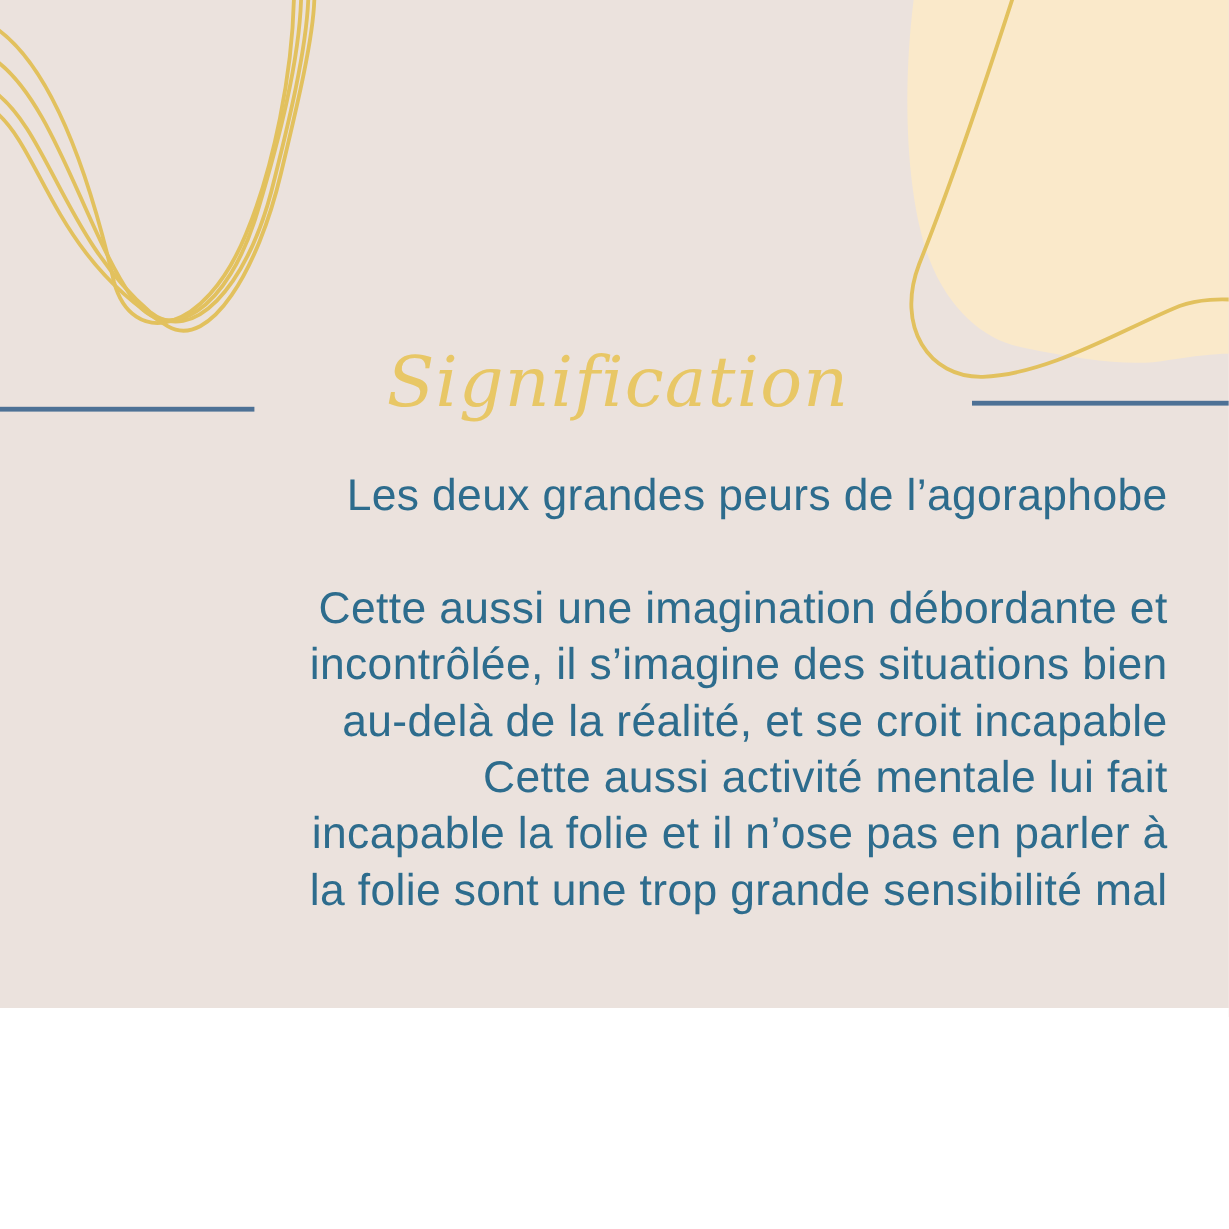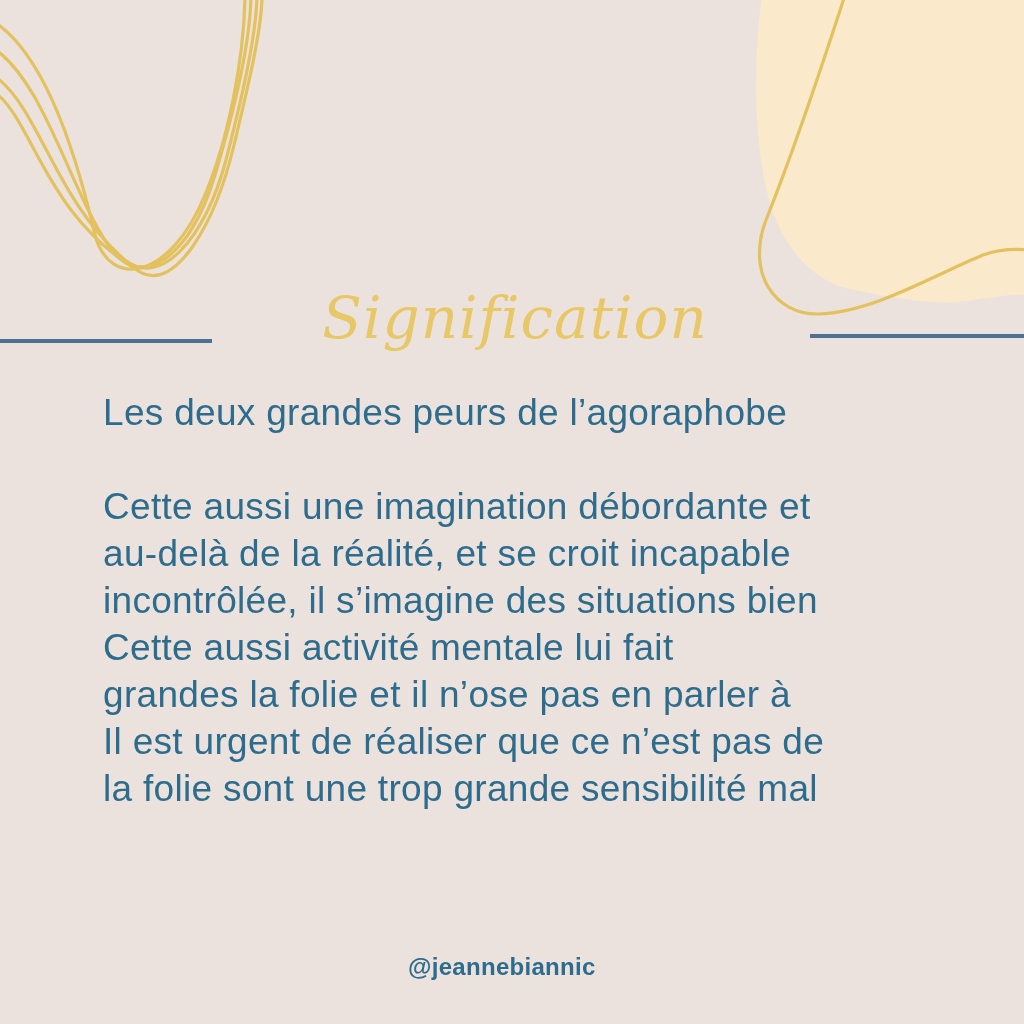--- a/index.html
+++ b/index.html
@@ -10,21 +10,21 @@
     --scribble: #e2c15e;
     --blob: #fae9ca;
   }
   * { margin: 0; padding: 0; box-sizing: border-box; }
   html, body { width: 1024px; height: 1024px; }
   body { font-family: "Liberation Sans", sans-serif; }
 
   .card {
     position: relative;
     width: 1024px;
-    height: 1024px;
+    height: 840px;
     background: var(--background);
     overflow: hidden;
   }
 
   .deco-topleft {
     position: absolute;
     top: 0; left: 0;
     width: 270px; height: 300px;
   }
   .deco-topright {
@@ -53,20 +53,21 @@
     color: var(--title);
   }
 
   .body-text {
     position: absolute;
     left: 103px; top: 389px;
     width: 870px;
     color: var(--text);
     font-size: 37px;
     letter-spacing: 0.3px;
+    text-align: right;
   }
   .body-text .line {
     line-height: 47px;
     white-space: nowrap;
   }
   .para-gap { margin-bottom: 47px; }
 
   .handle {
     position: absolute;
     left: 408px; top: 953px;
@@ -96,28 +97,27 @@
   <div class="divider divider-left"></div>
   <div class="title">Signification</div>
   <div class="divider divider-right"></div>
 
   <div class="body-text">
     <p class="para-gap">
       <span class="line" style="display:block">Les deux grandes peurs de l’agoraphobe</span>
     </p>
     <p>
       <span class="line" style="display:block">Cette aussi une imagination débordante et</span>
+      <span class="line" style="display:block">incontrôlée, il s’imagine des situations bien</span>
       <span class="line" style="display:block">au-delà de la réalité, et se croit incapable</span>
-      <span class="line" style="display:block">incontrôlée, il s’imagine des situations bien</span>
     </p>
     <p>
       <span class="line" style="display:block">Cette aussi activité mentale lui fait</span>
-      <span class="line" style="display:block">grandes la folie et il n’ose pas en parler à</span>
+      <span class="line" style="display:block">incapable la folie et il n’ose pas en parler à</span>
     </p>
     <p>
-      <span class="line" style="display:block">Il est urgent de réaliser que ce n’est pas de</span>
       <span class="line" style="display:block">la folie sont une trop grande sensibilité mal</span>
     </p>
   </div>
 
   <div class="handle">@jeannebiannic</div>
 
 </div>
 
 </body></html>

